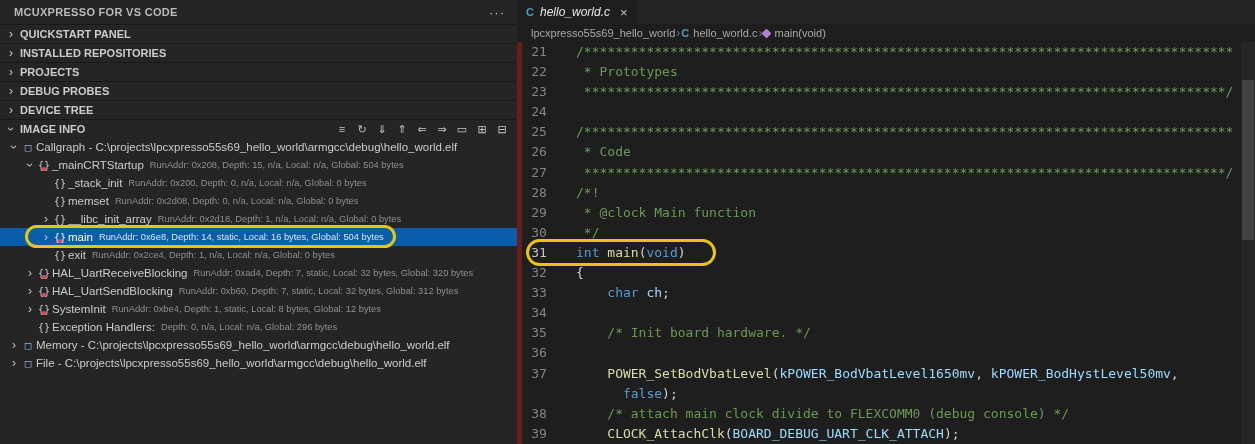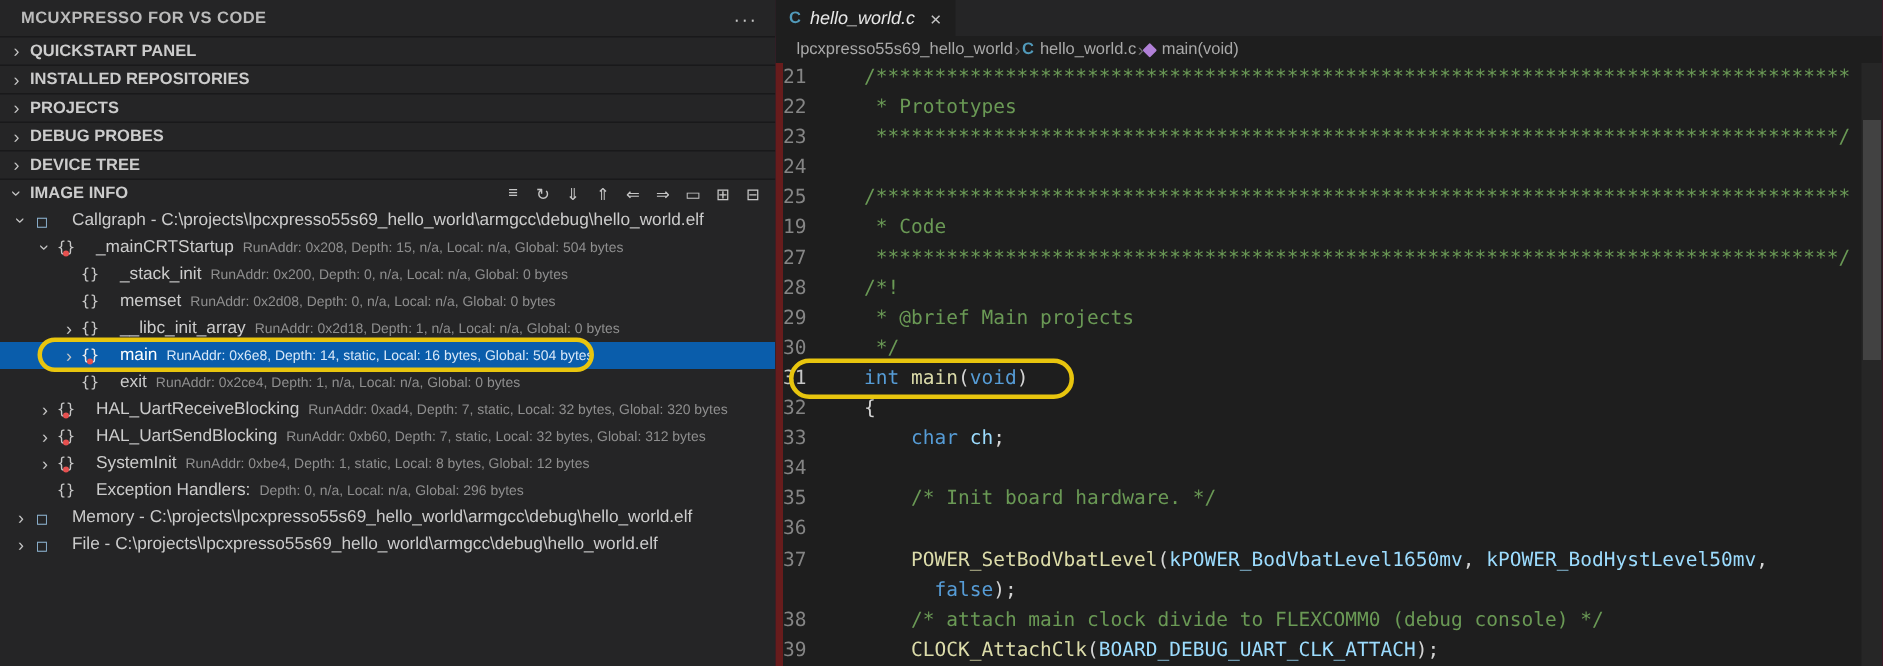--- a/index.html
+++ b/index.html
@@ -14,42 +14,42 @@
   .section-header{height:19px;flex:none;display:flex;align-items:center;gap:3px;padding:0 8px 0 5px;border-top:1px solid #19191a;font-size:11px;font-weight:700;color:#ccc;white-space:nowrap}
   .chev{width:12px;flex:none;text-align:center;color:#c5c5c5;font-size:12px;font-weight:400;display:inline-block}
   .chev.down{transform:rotate(90deg)}
   .toolbar{margin-left:auto;display:flex;gap:6px;align-items:center}
   .tb-icon{color:#c5c5c5;font-size:11px;width:14px;text-align:center;cursor:pointer;font-weight:400}
   #tree{flex:1;overflow:hidden}
   .tree-row{height:18px;display:flex;align-items:center;white-space:nowrap;overflow:hidden;font-size:11.5px;color:#ccc}
   .node-icon{flex:none;width:16px;text-align:center;position:relative;color:#c8c8c8;font-size:10px;font-family:"DejaVu Sans Mono",monospace}
   .node-icon.callgraph,.node-icon.memory,.node-icon.file{color:#8fb6d4;font-size:11px}
   .dot{position:absolute;left:6px;top:7px;width:4px;height:4px;background:#e5504f;border-radius:50%}
-  .node-name{margin-left:12px}
+  .node-name{margin-left:0}
   .node-detail{margin-left:6px;font-size:9.3px;color:#8f8f8f}
   .tree-row.selected{background:#0a5dab;color:#fff}
   .tree-row.selected .node-detail{color:#d8e8f8}
   .tree-row.selected .node-icon{color:#eee}
 
   
   .editor{flex:1;min-width:0;display:flex;flex-direction:column;background:#1e1e1e}
   .tabbar{height:24px;flex:none;background:#252526;display:flex;align-items:stretch}
   .tab{display:flex;align-items:center;gap:6px;padding:0 9px;background:#1e1e1e;color:#fff;font-size:12px}
   .tab-label{font-style:italic;color:#e8e8e8}
   .c-icon{color:#519aba;font-weight:700;font-size:11px}
   .tab-close{color:#c5c5c5;font-size:13px;margin-left:4px;cursor:pointer}
   .breadcrumb{height:18px;flex:none;background:#1e1e1e;display:flex;align-items:center;gap:1px;padding-left:14px;font-size:11px;color:#a9a9a9;white-space:nowrap}
   .bc-item{display:flex;align-items:center;gap:4px;cursor:pointer}
   .bc-sep{color:#6e6e6e;font-size:12px}
   .method-icon{width:7px;height:7px;background:#b180d7;transform:rotate(45deg);display:inline-block;border-radius:1px}
   .code-area{flex:1;display:flex;position:relative;background:#1e1e1e;overflow:hidden}
   .red-stripe{width:5px;flex:none;background:#681c1c}
   .code-lines{flex:1;overflow:hidden;font-family:"DejaVu Sans Mono",monospace;font-size:13px}
   .code-row{height:20.1px;line-height:20.1px;display:flex;white-space:pre}
-  .ln{width:34px;flex:none;text-align:left;color:#858585}
+  .ln{width:34px;flex:none;text-align:center;color:#858585}
   .ln.active{color:#c6c6c6}
   .codeline{padding-left:20px}
   .tok-comment{color:#6a9955}
   .tok-keyword{color:#569cd6}
   .tok-function{color:#dcdcaa}
   .tok-variable{color:#9cdcfe}
   .tok-plain{color:#d4d4d4}
   .scrollbar{width:14px;flex:none;position:relative;background:#262626}
   .thumb{position:absolute;top:38px;left:1px;width:12px;height:160px;background:#424242}
 
@@ -213,24 +213,24 @@
       </div>
 
     <div class="code-area">
       <div class="red-stripe"></div>
       <div class="code-lines" id="code">
           <div class="code-row"><span class="ln">21</span><span class="codeline"><span class="tok-comment">/***********************************************************************************</span></span></div>
           <div class="code-row"><span class="ln">22</span><span class="codeline"><span class="tok-comment"> * Prototypes</span></span></div>
           <div class="code-row"><span class="ln">23</span><span class="codeline"><span class="tok-comment"> **********************************************************************************/</span></span></div>
           <div class="code-row"><span class="ln">24</span><span class="codeline"></span></div>
           <div class="code-row"><span class="ln">25</span><span class="codeline"><span class="tok-comment">/***********************************************************************************</span></span></div>
-          <div class="code-row"><span class="ln">19</span><span class="codeline"><span class="tok-comment"> * Code</span></span></div>
+          <div class="code-row"><span class="ln">26</span><span class="codeline"><span class="tok-comment"> * Code</span></span></div>
           <div class="code-row"><span class="ln">27</span><span class="codeline"><span class="tok-comment"> **********************************************************************************/</span></span></div>
           <div class="code-row"><span class="ln">28</span><span class="codeline"><span class="tok-comment">/*!</span></span></div>
-          <div class="code-row"><span class="ln">29</span><span class="codeline"><span class="tok-comment"> * @brief Main projects</span></span></div>
+          <div class="code-row"><span class="ln">29</span><span class="codeline"><span class="tok-comment"> * @clock Main function</span></span></div>
           <div class="code-row"><span class="ln">30</span><span class="codeline"><span class="tok-comment"> */</span></span></div>
           <div class="code-row"><span class="ln active">31</span><span class="codeline"><span class="tok-keyword">int</span><span class="tok-plain"> </span><span class="tok-function">main</span><span class="tok-plain">(</span><span class="tok-keyword">void</span><span class="tok-plain">)</span></span></div>
           <div class="code-row"><span class="ln">32</span><span class="codeline"><span class="tok-plain">{</span></span></div>
           <div class="code-row"><span class="ln">33</span><span class="codeline"><span class="tok-plain">    </span><span class="tok-keyword">char</span><span class="tok-plain"> </span><span class="tok-variable">ch</span><span class="tok-plain">;</span></span></div>
           <div class="code-row"><span class="ln">34</span><span class="codeline"></span></div>
           <div class="code-row"><span class="ln">35</span><span class="codeline"><span class="tok-plain">    </span><span class="tok-comment">/* Init board hardware. */</span></span></div>
           <div class="code-row"><span class="ln">36</span><span class="codeline"><span class="tok-plain">    </span></span></div>
           <div class="code-row"><span class="ln">37</span><span class="codeline"><span class="tok-plain">    </span><span class="tok-function">POWER_SetBodVbatLevel</span><span class="tok-plain">(</span><span class="tok-variable">kPOWER_BodVbatLevel1650mv</span><span class="tok-plain">, </span><span class="tok-variable">kPOWER_BodHystLevel50mv</span><span class="tok-plain">,</span></span></div>
           <div class="code-row"><span class="ln"></span><span class="codeline"><span class="tok-plain">      </span><span class="tok-keyword">false</span><span class="tok-plain">);</span></span></div>
           <div class="code-row"><span class="ln">38</span><span class="codeline"><span class="tok-plain">    </span><span class="tok-comment">/* attach main clock divide to FLEXCOMM0 (debug console) */</span></span></div>

